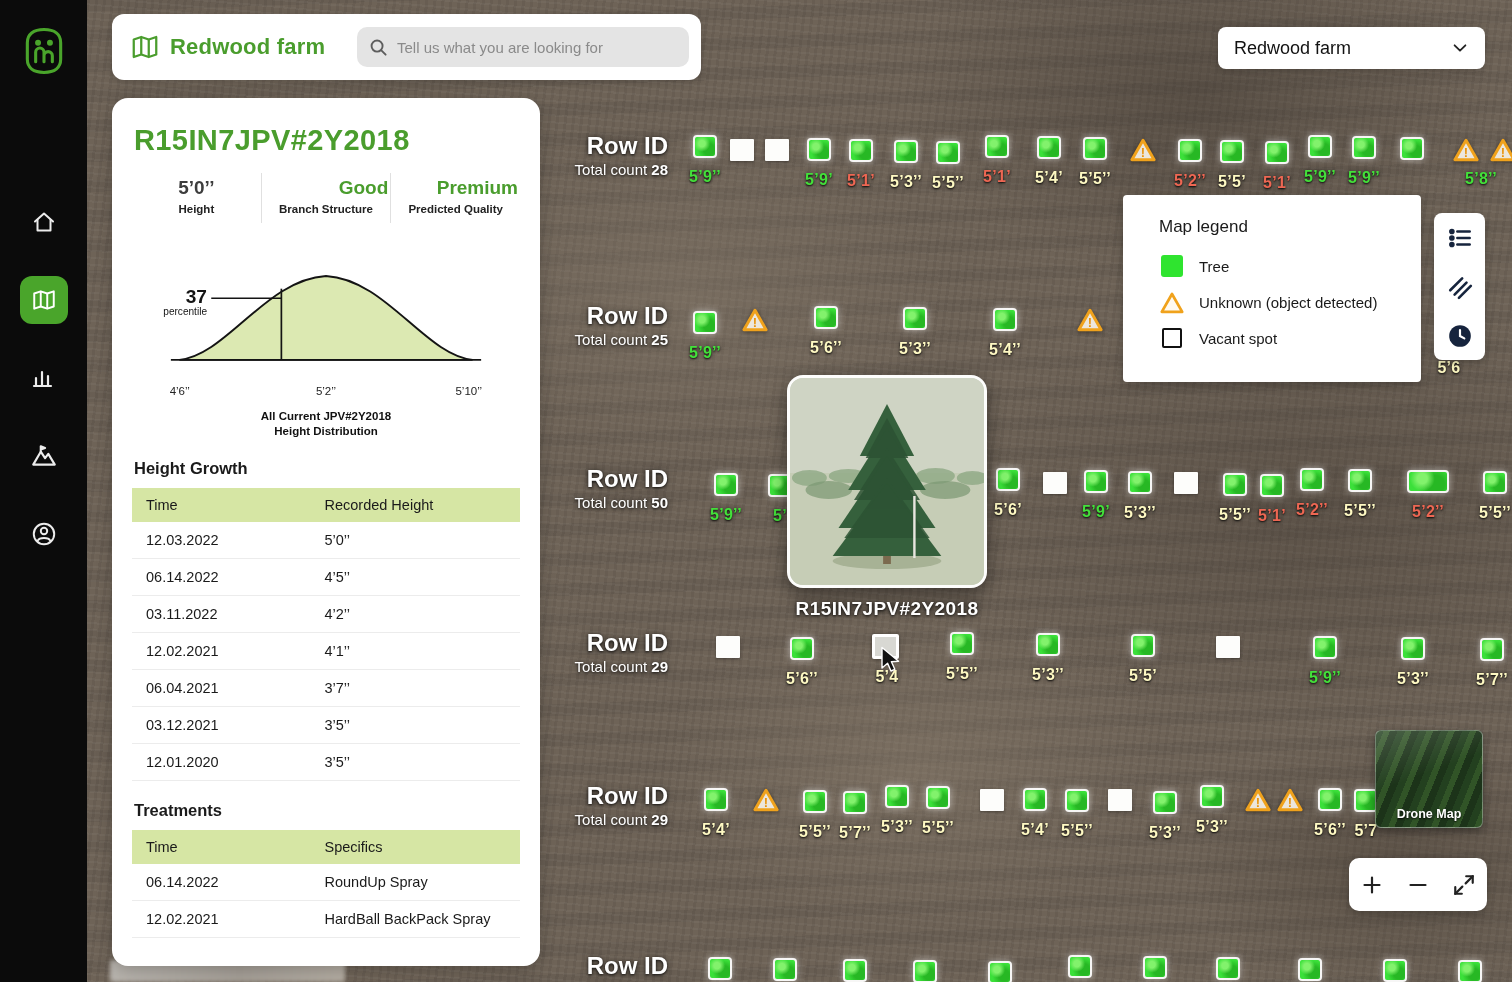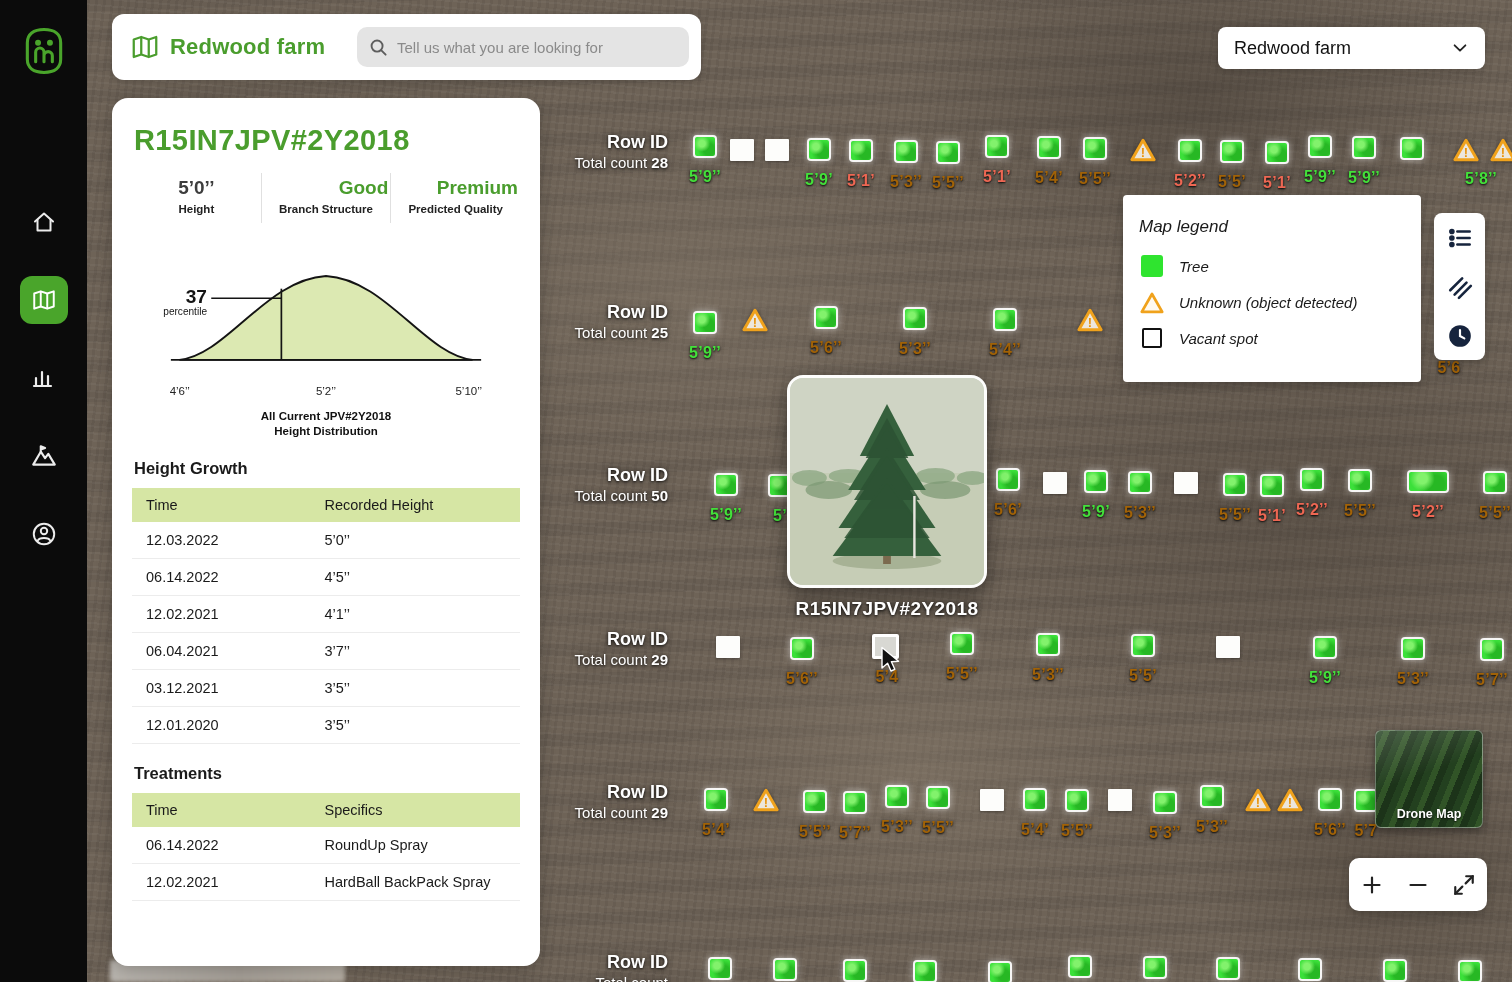--- a/index.html
+++ b/index.html
@@ -35,38 +35,38 @@
   .mk { position:absolute; }
   .m-tree { height:19px; background:#3be03a; border-radius:2px;
             background-image:radial-gradient(circle at 35% 35%, #82f26c 0 18%, transparent 45%),
                              radial-gradient(circle at 70% 65%, #27b824 0 30%, transparent 62%);
             box-shadow:0 0 0 2px rgba(255,255,255,.92), 0 0 7px 2px rgba(255,255,255,.5); }
   .m-vacant { width:24px; height:22px; background:#fdfdfb; border-radius:1px; box-shadow:0 1px 3px rgba(0,0,0,.35); }
   .m-selected { width:27px; height:25px; background:#d8d8d3; border:3px solid #fff; border-radius:2px; box-shadow:0 1px 4px rgba(0,0,0,.4); }
   .m-unknown { filter:drop-shadow(0 1px 2px rgba(0,0,0,.45)); line-height:0; }
   .h-label { position:absolute; width:64px; text-align:center; font-size:16px; font-weight:bold; letter-spacing:.3px;
              text-shadow:0 1px 2px rgba(0,0,0,.9), 0 0 5px rgba(0,0,0,.45); z-index:2; }
-  .c-white { color:#a16207; } .c-green { color:#43e03a; } .c-red { color:#ee6753; }
+  .c-white { color:#fef9c3; } .c-green { color:#43e03a; } .c-red { color:#ee6753; }
   .row-label { position:absolute; left:540px; width:128px; text-align:right; color:#fff; z-index:3;
                text-shadow:0 1px 3px rgba(0,0,0,.85), 0 0 8px rgba(0,0,0,.4); }
-  .row-id { font-size:18px; font-weight:bold; }
+  .row-id { font-size:24px; font-weight:bold; }
   .row-count { font-size:15px; margin-top:1px; }
 
   
   .tree-popup { position:absolute; left:787px; top:375px; width:200px; height:213px; z-index:5;
                 border:3px solid rgba(255,255,255,.95); border-radius:16px; overflow:hidden;
                 box-shadow:0 6px 18px rgba(0,0,0,.45); background:#cfd4c4; cursor:pointer; }
   .tree-popup svg { display:block; width:100%; height:100%; }
   .tree-popup-label { position:absolute; left:737px; top:598px; width:300px; text-align:center; z-index:5;
                       color:#fff; font-size:19px; font-weight:bold; letter-spacing:.4px;
                       text-shadow:0 1px 3px rgba(0,0,0,.85), 0 0 8px rgba(0,0,0,.45); }
 
   
   .legend { position:absolute; left:1123px; top:195px; width:298px; min-height:184px; background:#fff; z-index:6;
-            border-radius:4px; box-shadow:0 3px 12px rgba(0,0,0,.25); padding:22px 16px 20px;font-style:italic; }
+            border-radius:4px; box-shadow:0 3px 12px rgba(0,0,0,.25); padding:22px 36px 20px; }
   .legend-title { font-size:17px; color:#1a1a1a; margin-bottom:18px; }
   .legend-item { display:flex; align-items:center; gap:14px; margin-bottom:14px; }
   .sw { width:26px; display:flex; justify-content:center; align-items:center; }
   .sw-tree { width:22px; height:22px; background:#2fe42f; border-radius:3px; margin:0 2px; }
   .sw-vacant { width:20px; height:20px; background:#fff; border:2.5px solid #111; border-radius:2px; margin:0 3px; }
   .legend-label { font-size:15px; color:#1a1a1a; }
 
   
   .toolbar { position:absolute; left:1434px; top:213px; width:51px; background:#fff; z-index:7;
              border-radius:8px; box-shadow:0 3px 10px rgba(0,0,0,.25); display:flex; flex-direction:column; }
@@ -512,20 +512,24 @@
         <tbody>
           <tr>
             <td>12.03.2022</td>
             <td>5’0’’</td>
           </tr>
           <tr>
             <td>06.14.2022</td>
             <td>4’5’’</td>
           </tr>
           <tr>
+            <td>03.11.2022</td>
+            <td>4’2’’</td>
+          </tr>
+          <tr>
             <td>12.02.2021</td>
             <td>4’1’’</td>
           </tr>
           <tr>
             <td>06.04.2021</td>
             <td>3’7’’</td>
           </tr>
           <tr>
             <td>03.12.2021</td>
             <td>3’5’’</td>

